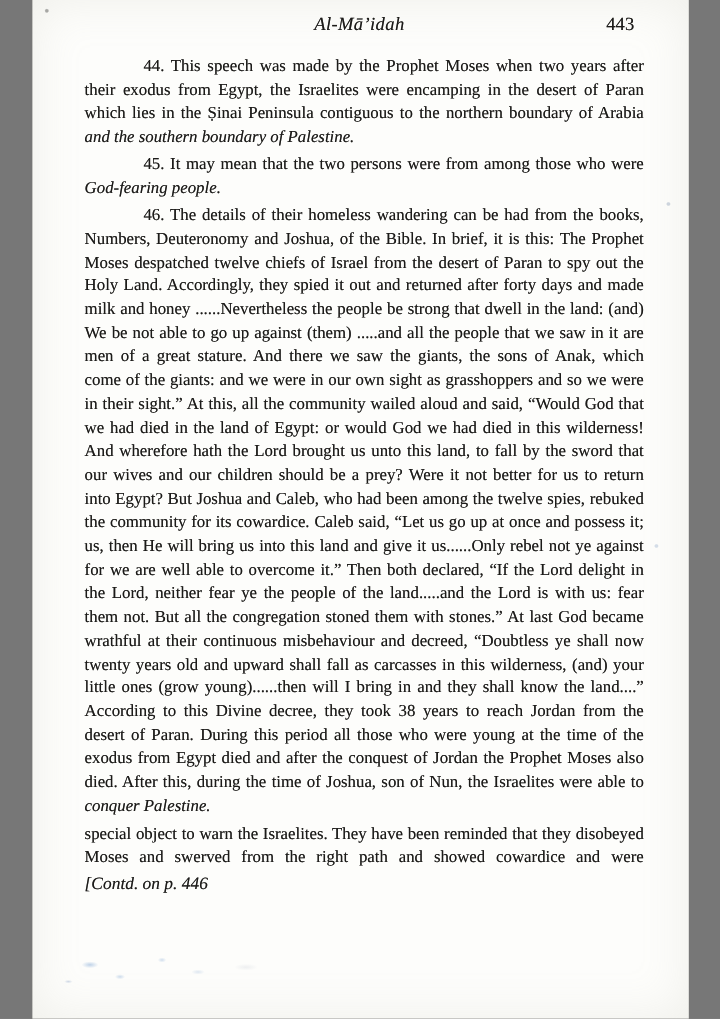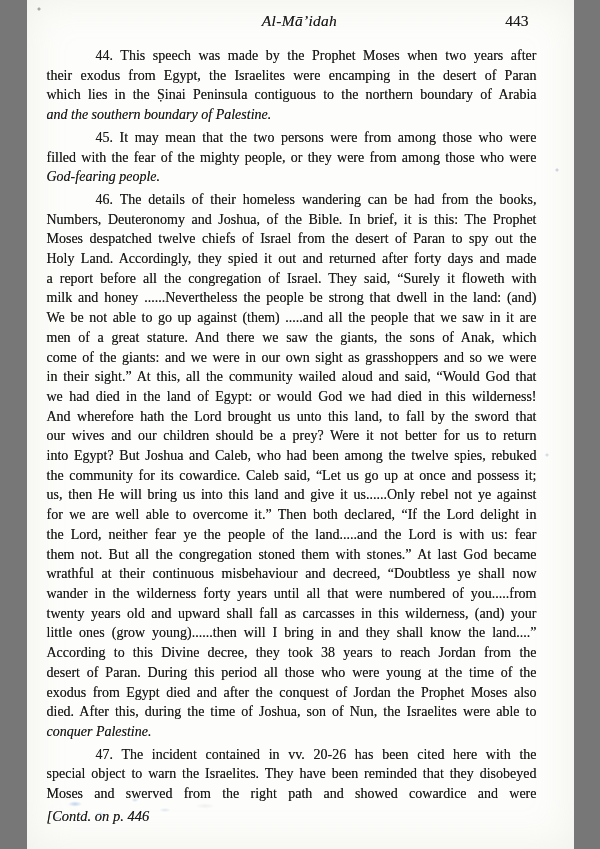--- a/index.html
+++ b/index.html
@@ -41,21 +41,21 @@
   .page-number {
     position: absolute;
     right: 8px;
     top: 0;
     font-size: 15.5px;
     text-shadow: 0 0 .4px rgba(0,0,0,.55);
   }
   .page-body {
     position: absolute;
     top: 46px;
-    left: 20px;
+    left: 44px;
     right: 37px;
     font-size: 14px;
     line-height: 19.7px;
     text-shadow: 0 0 .45px rgba(0,0,0,.6);
   }
   .paragraph + .paragraph { margin-top: 3px; }
   .line {
     text-align: justify;
     text-align-last: justify;
   }
@@ -98,55 +98,51 @@
   <div class="page-body">
 
     <div class="paragraph">
         <div class="line first">44. This speech was made by the Prophet Moses when two years after</div>
         <div class="line">their exodus from Egypt, the Israelites were encamping in the desert of Paran</div>
         <div class="line">which lies in the Ṣinai Peninsula contiguous to the northern boundary of Arabia</div>
         <div class="line last">and the southern boundary of Palestine.</div>
       </div>
       <div class="paragraph">
         <div class="line first">45. It may mean that the two persons were from among those who were</div>
-        <div class="line">filled with the fear of the mighty people, or they were from among those who were</div>
         <div class="line last">God-fearing people.</div>
       </div>
       <div class="paragraph">
         <div class="line first">46. The details of their homeless wandering can be had from the books,</div>
         <div class="line">Numbers, Deuteronomy and Joshua, of the Bible. In brief, it is this: The Prophet</div>
         <div class="line">Moses despatched twelve chiefs of Israel from the desert of Paran to spy out the</div>
         <div class="line">Holy Land. Accordingly, they spied it out and returned after forty days and made</div>
-        <div class="line">a report before all the congregation of Israel. They said, “Surely it floweth with</div>
         <div class="line">milk and honey ......Nevertheless the people be strong that dwell in the land: (and)</div>
         <div class="line">We be not able to go up against (them) .....and all the people that we saw in it are</div>
         <div class="line">men of a great stature. And there we saw the giants, the sons of Anak, which</div>
         <div class="line">come of the giants: and we were in our own sight as grasshoppers and so we were</div>
         <div class="line">in their sight.” At this, all the community wailed aloud and said, “Would God that</div>
         <div class="line">we had died in the land of Egypt: or would God we had died in this wilderness!</div>
         <div class="line">And wherefore hath the Lord brought us unto this land, to fall by the sword that</div>
         <div class="line">our wives and our children should be a prey? Were it not better for us to return</div>
         <div class="line">into Egypt? But Joshua and Caleb, who had been among the twelve spies, rebuked</div>
         <div class="line">the community for its cowardice. Caleb said, “Let us go up at once and possess it;</div>
         <div class="line">us, then He will bring us into this land and give it us......Only rebel not ye against</div>
         <div class="line">for we are well able to overcome it.” Then both declared, “If the Lord delight in</div>
         <div class="line">the Lord, neither fear ye the people of the land.....and the Lord is with us: fear</div>
         <div class="line">them not. But all the congregation stoned them with stones.” At last God became</div>
         <div class="line">wrathful at their continuous misbehaviour and decreed, “Doubtless ye shall now</div>
-        <div class="line">wander in the wilderness forty years until all that were numbered of you.....from</div>
         <div class="line">twenty years old and upward shall fall as carcasses in this wilderness, (and) your</div>
         <div class="line">little ones (grow young)......then will I bring in and they shall know the land....”</div>
         <div class="line">According to this Divine decree, they took 38 years to reach Jordan from the</div>
         <div class="line">desert of Paran. During this period all those who were young at the time of the</div>
         <div class="line">exodus from Egypt died and after the conquest of Jordan the Prophet Moses also</div>
         <div class="line">died. After this, during the time of Joshua, son of Nun, the Israelites were able to</div>
         <div class="line last">conquer Palestine.</div>
       </div>
       <div class="paragraph">
-        <div class="line first">47. The incident contained in vv. 20-26 has been cited here with the</div>
         <div class="line">special object to warn the Israelites. They have been reminded that they disobeyed</div>
         <div class="line">Moses and swerved from the right path and showed cowardice and were</div>
       </div>
       <div class="continuation-note">[Contd. on p. 446</div>
   </div>
 
   <div class="scan-smudge"></div>
 
 </div>
 

